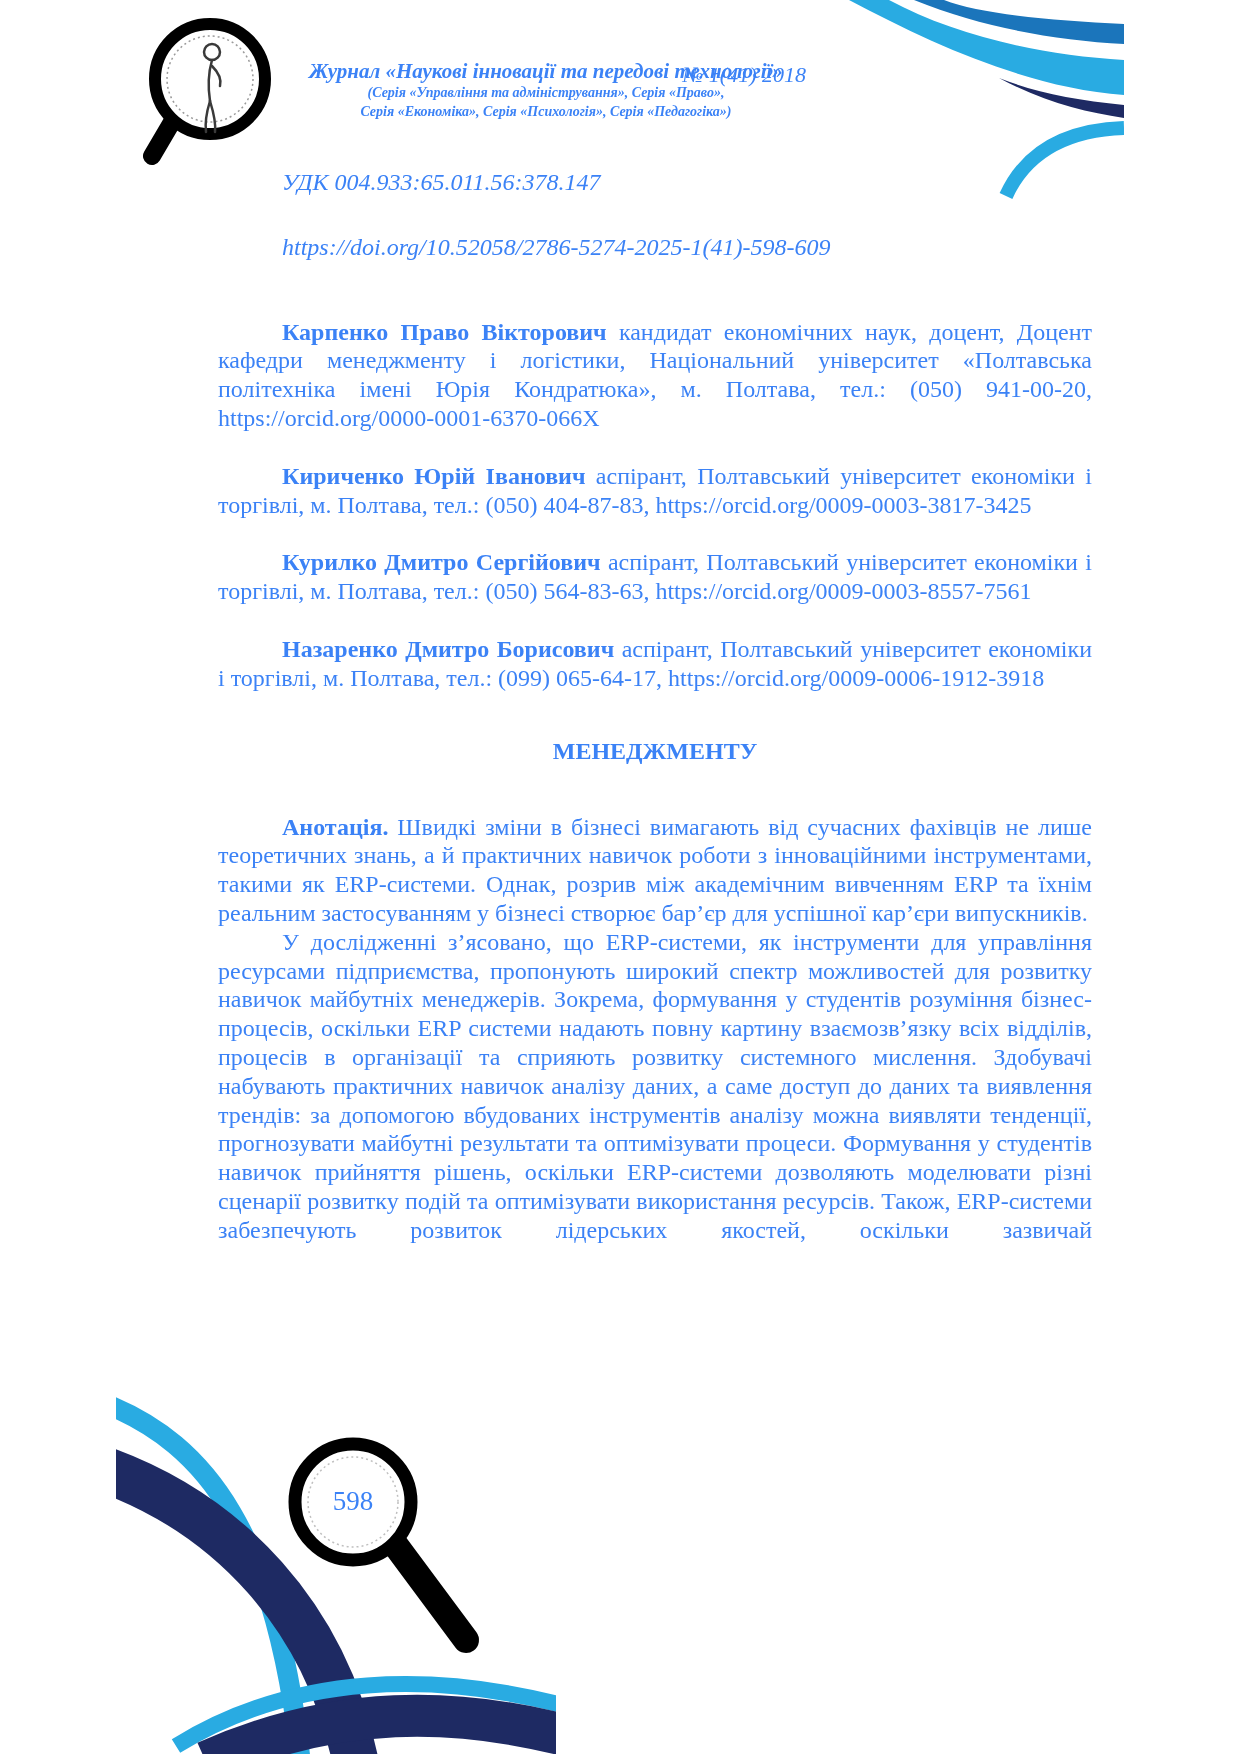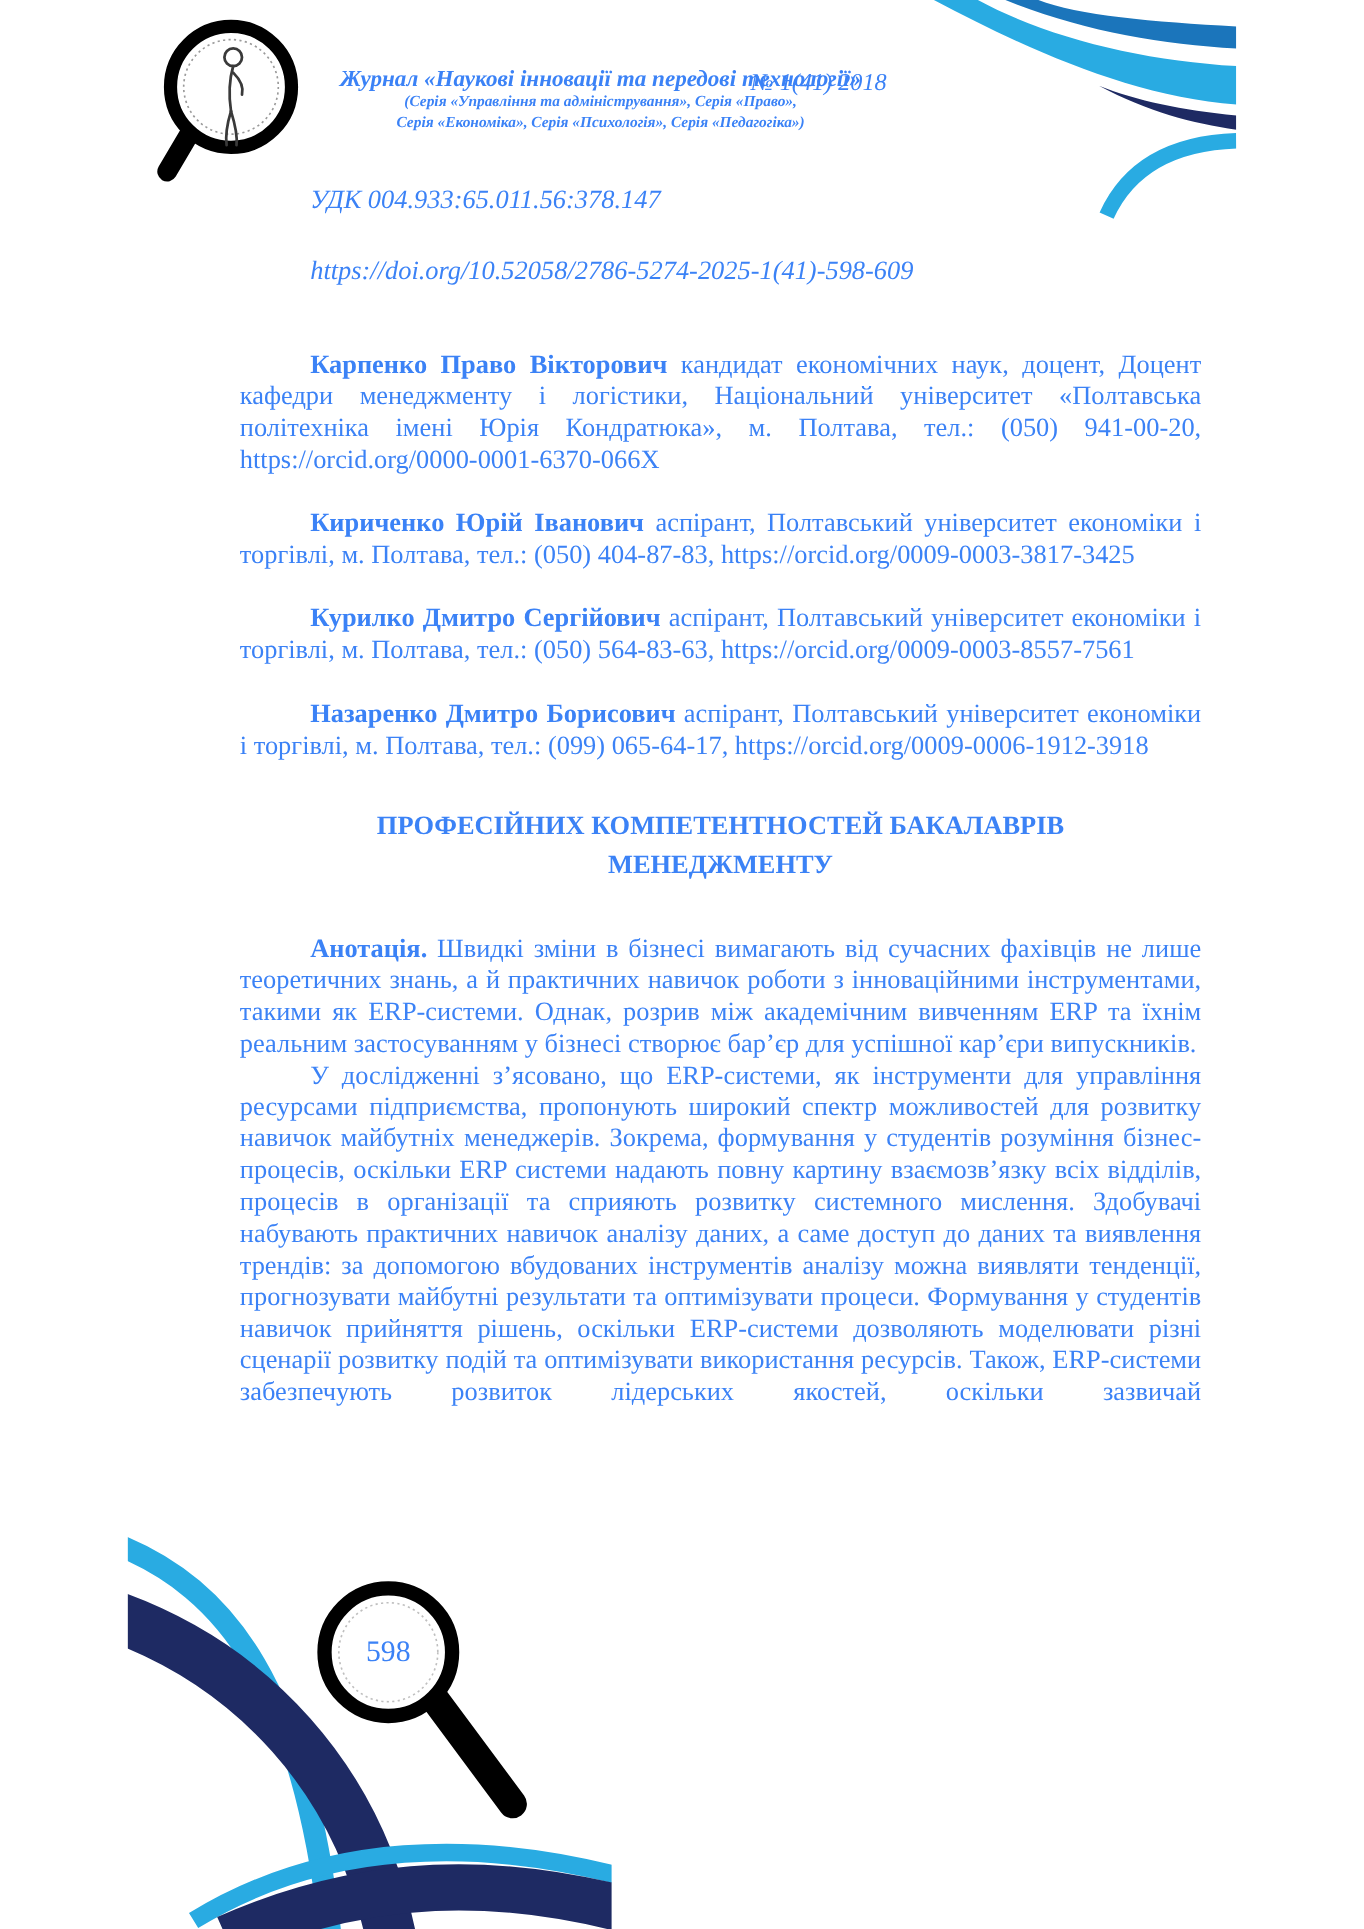--- a/index.html
+++ b/index.html
@@ -96,21 +96,20 @@
 
     <p class="para author-para"><span class="bold">Карпенко Право Вікторович</span><span> кандидат економічних наук, доцент, Доцент кафедри менеджменту і логістики, Національний університет «Полтавська політехніка імені Юрія Кондратюка», м. Полтава, тел.: (050) 941-00-20, https://orcid.org/0000-0001-6370-066X</span></p>
 
     <p class="para author-para"><span class="bold">Кириченко Юрій Іванович</span><span> аспірант, Полтавський університет економіки і торгівлі, м. Полтава, тел.: (050) 404-87-83, https://orcid.org/0009-0003-3817-3425</span></p>
 
     <p class="para author-para"><span class="bold">Курилко Дмитро Сергійович</span><span> аспірант, Полтавський університет економіки і торгівлі, м. Полтава, тел.: (050) 564-83-63, https://orcid.org/0009-0003-8557-7561</span></p>
 
     <p class="para author-para"><span class="bold">Назаренко Дмитро Борисович</span><span> аспірант, Полтавський університет економіки і торгівлі, м. Полтава, тел.: (099) 065-64-17, https://orcid.org/0009-0006-1912-3918</span></p>
 
     <h1 class="article-title">
-      <span>ПРОФЕСІЙНИХ КОМПЕТЕНТНОСТЕЙ БАКАЛАВРІВ</span>
       <span>МЕНЕДЖМЕНТУ</span>
     </h1>
 
     <p class="para"><span class="bold">Анотація.</span><span> Швидкі зміни в бізнесі вимагають від сучасних фахівців не лише теоретичних знань, а й практичних навичок роботи з інноваційними інструментами, такими як ERP-системи. Однак, розрив між академічним вивченням ERP та їхнім реальним застосуванням у бізнесі створює бар’єр для успішної кар’єри випускників.</span></p>
 
     <p class="para justify-last">У дослідженні з’ясовано, що ERP-системи, як інструменти для управління ресурсами підприємства, пропонують широкий спектр можливостей для розвитку навичок майбутніх менеджерів. Зокрема, формування у студентів розуміння бізнес-процесів, оскільки ERP системи надають повну картину взаємозв’язку всіх відділів, процесів в організації та сприяють розвитку системного мислення. Здобувачі набувають практичних навичок аналізу даних, а саме доступ до даних та виявлення трендів: за допомогою вбудованих інструментів аналізу можна виявляти тенденції, прогнозувати майбутні результати та оптимізувати процеси. Формування у студентів навичок прийняття рішень, оскільки ERP-системи дозволяють моделювати різні сценарії розвитку подій та оптимізувати використання ресурсів. Також, ERP-системи забезпечують розвиток лідерських якостей, оскільки зазвичай</p>
 
   </main>
 
   <div class="page-num">598</div>

